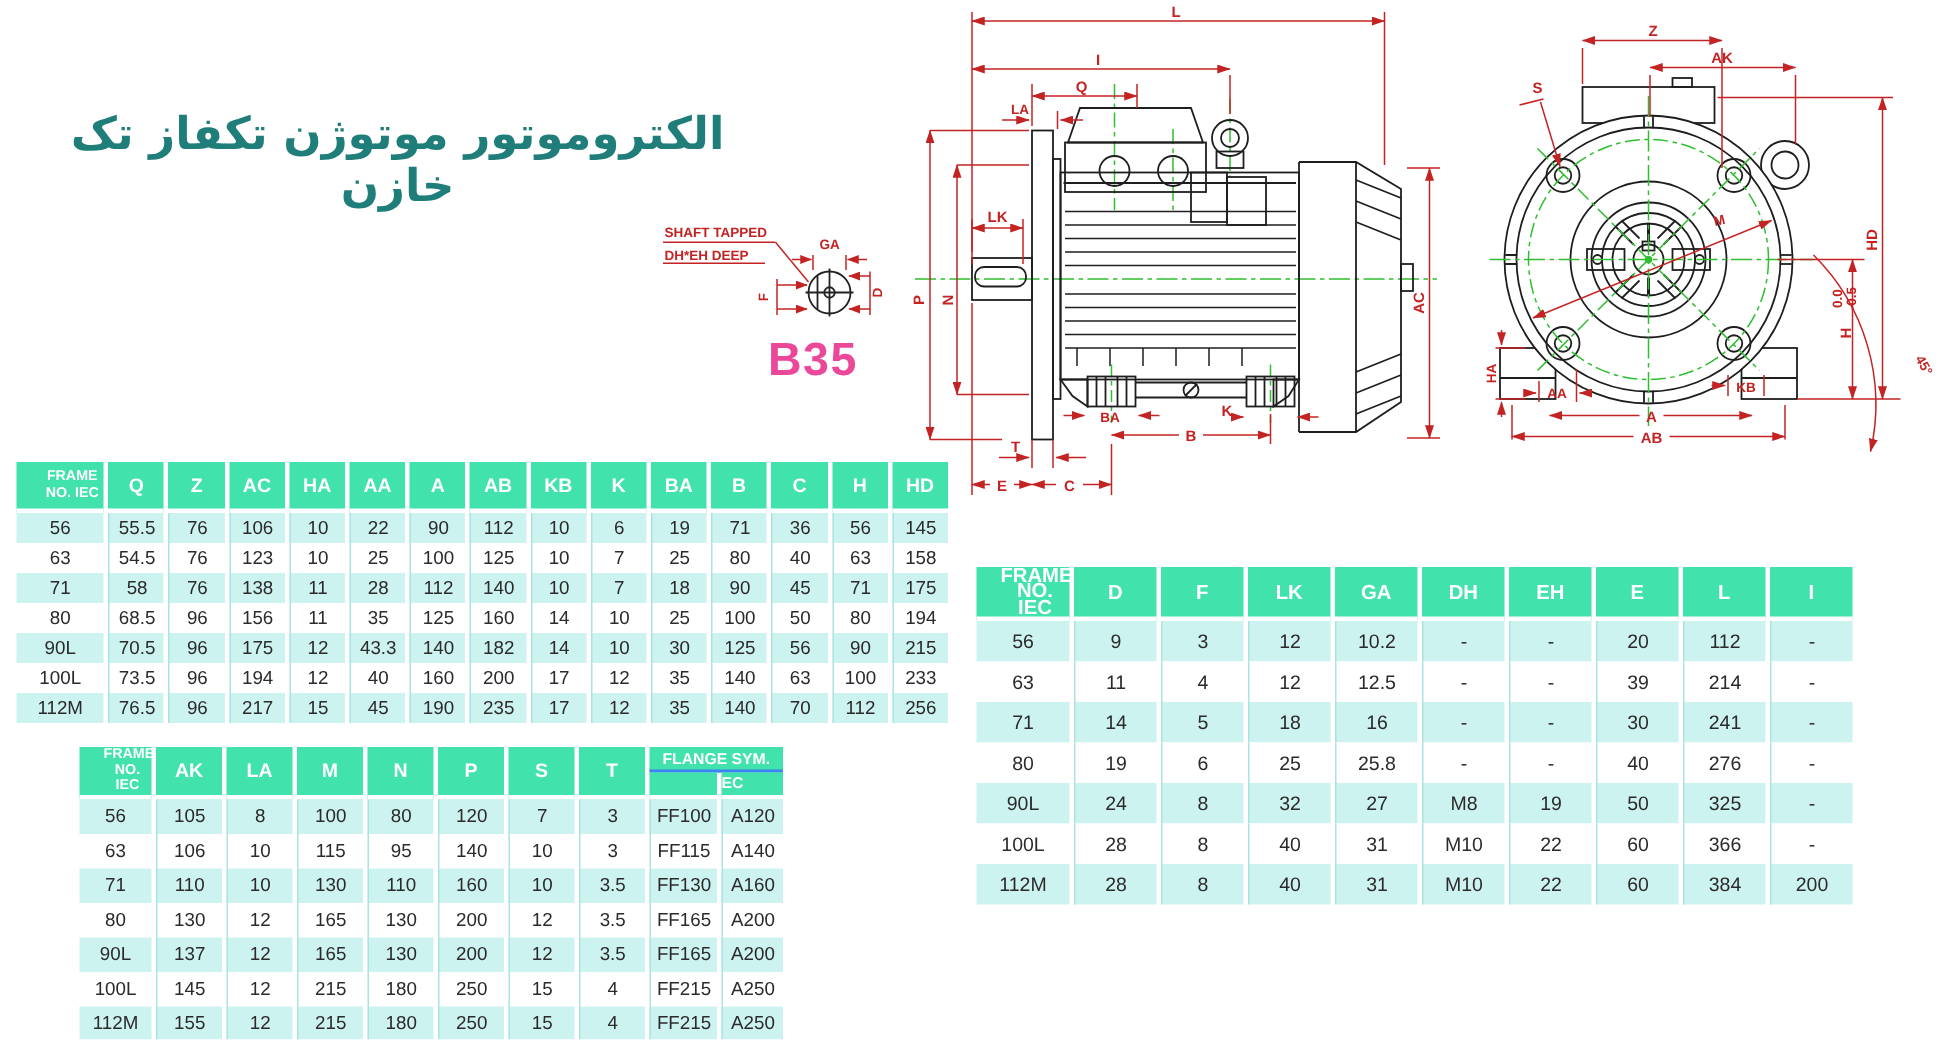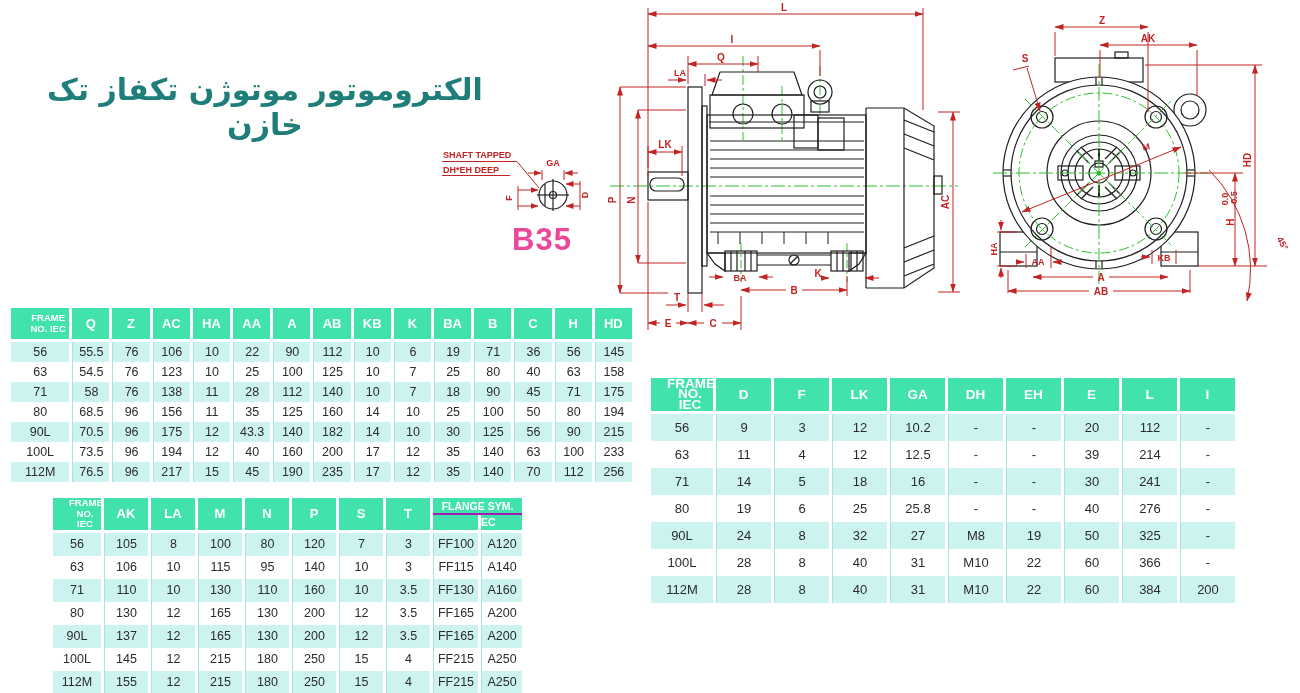--- a/index.html
+++ b/index.html
@@ -22,21 +22,21 @@
   svg text { font-family:"Liberation Sans", sans-serif; }
   .dimtxt { fill:#c42323; font-size:10px; font-weight:bold; }
   .dimtxt-s { fill:#c42323; font-size:9px; font-weight:bold; }
 
   table { border-collapse:separate; border-spacing:3px 0; table-layout:fixed; position:absolute; }
   th {
     background:#41e2ab; color:#ffffff; font-weight:bold; font-size:13px;
     text-align:center; vertical-align:middle; border-bottom:3px solid #fff;
   }
   th.frame { font-size:9.5px; line-height:10.5px;padding-left:16px; }
-  th.group { font-size:10.5px; border-bottom:2px solid #a21caf;margin-top:16px; }
+  th.group { font-size:10.5px; border-bottom:2px solid #3b82f6;margin-top:16px; }
   th.sub   { font-size:10.5px; }
   td {
     font-size:12.5px; color:#2b2b2b; text-align:center; vertical-align:middle;
     background:#ffffff;
   }
   td:not(:first-child) { border-left:1px solid #a9e4e2; }
   tbody tr:nth-child(odd) td { background:#cdf3f1; }
 
   #table-dim1 { left:8px;   top:308px; width:627px; }
   #table-dim1 th { height:34px; }

